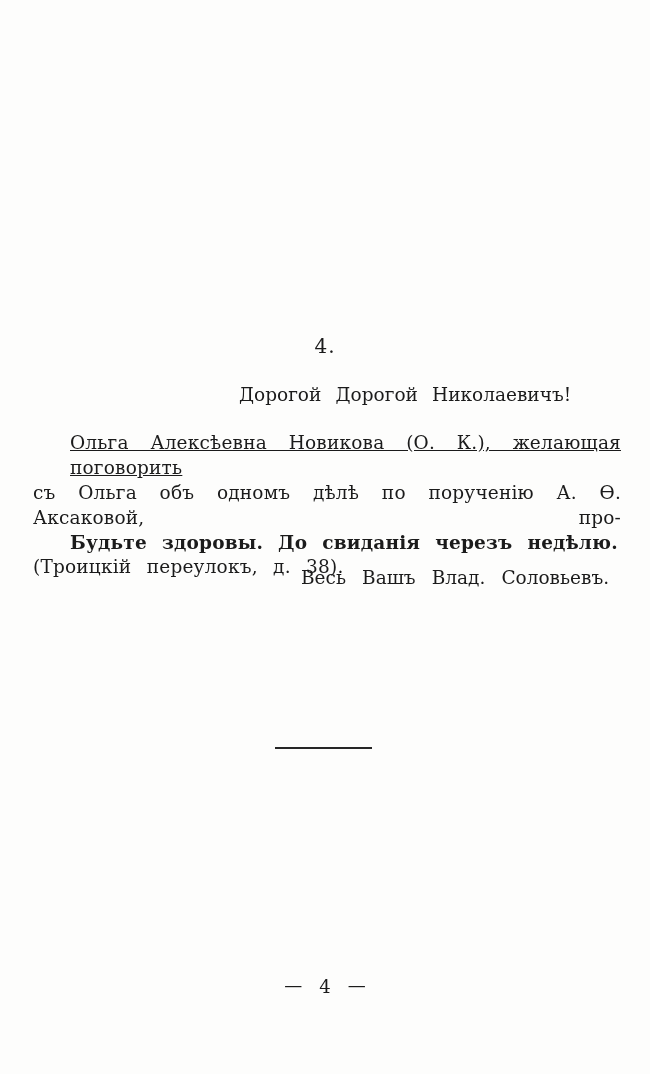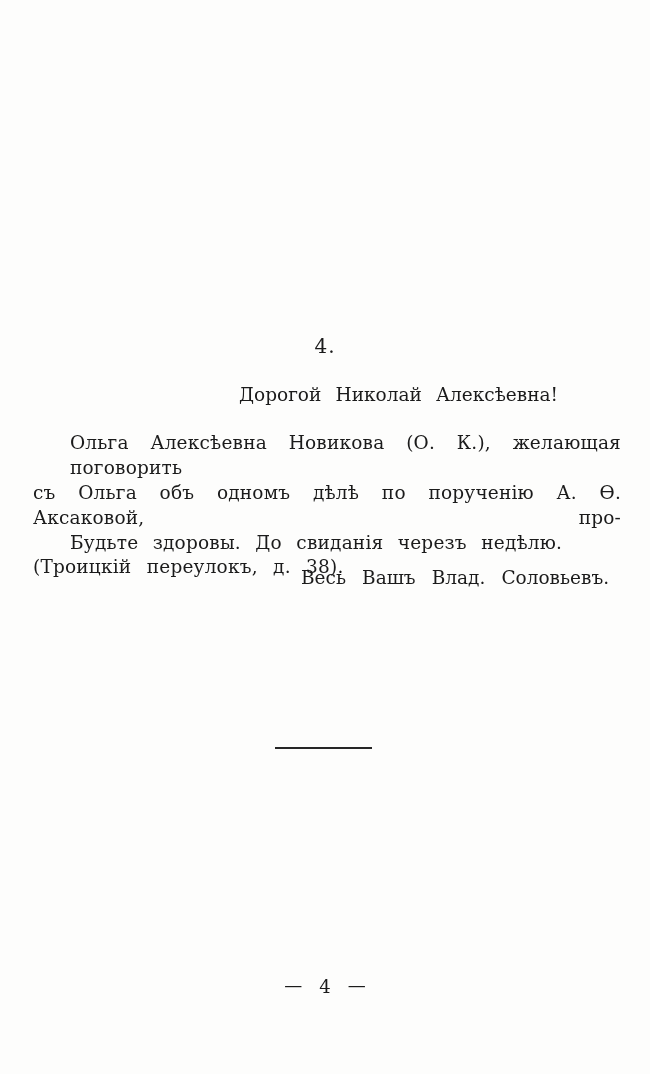--- a/index.html
+++ b/index.html
@@ -49,37 +49,39 @@
     width: 100%;
   }
   .body-line.justified {
     text-align: justify;
     text-align-last: justify;
     word-spacing: 0.25em;
   }
   .body-line.first {
     padding-left: 37px;
     box-sizing: border-box;
+    text-decoration: underline;
   }
   .body-line.plain {
     text-align: left;
     word-spacing: 0.5em;
     margin-top: 24px;
   }
   .closing-line {
     position: absolute;
     top: 530px;
     left: 33px;
     width: 588px;
     padding-left: 37px;
     box-sizing: border-box;
     font-size: 18.5px;
     line-height: 25px;
     word-spacing: 0.45em;
     letter-spacing: 0.2px;
+    font-weight: bold;
   }
   .signature {
     position: absolute;
     top: 566px;
     left: 301px;
     font-size: 18.5px;
     line-height: 24px;
     word-spacing: 0.55em;
     white-space: nowrap;
   }
@@ -108,21 +110,21 @@
     top: -1px;
   }
 </style>
 </head>
 <body>
 
 <div class="page">
 
   <div class="section-number">4.</div>
 
-  <div class="salutation">Дорогой Николай Алексѣевна!</div>
+  <div class="salutation">Дорогой Дорогой Николаевичъ!</div>
 
   <div class="letter-body">
     <div class="body-line justified first">Ольга Алексѣевна Новикова (О. К.), желающая поговорить</div>
     <div class="body-line justified">съ Ольга объ одномъ дѣлѣ по порученію А. Ѳ. Аксаковой, про-</div>
     <div class="body-line plain">(Троицкій переулокъ, д. 38).</div>
   </div>
 
   <div class="closing-line">Будьте здоровы. До свиданія черезъ недѣлю.</div>
 
   <div class="signature">Весь Вашъ Влад. Соловьевъ.</div>

